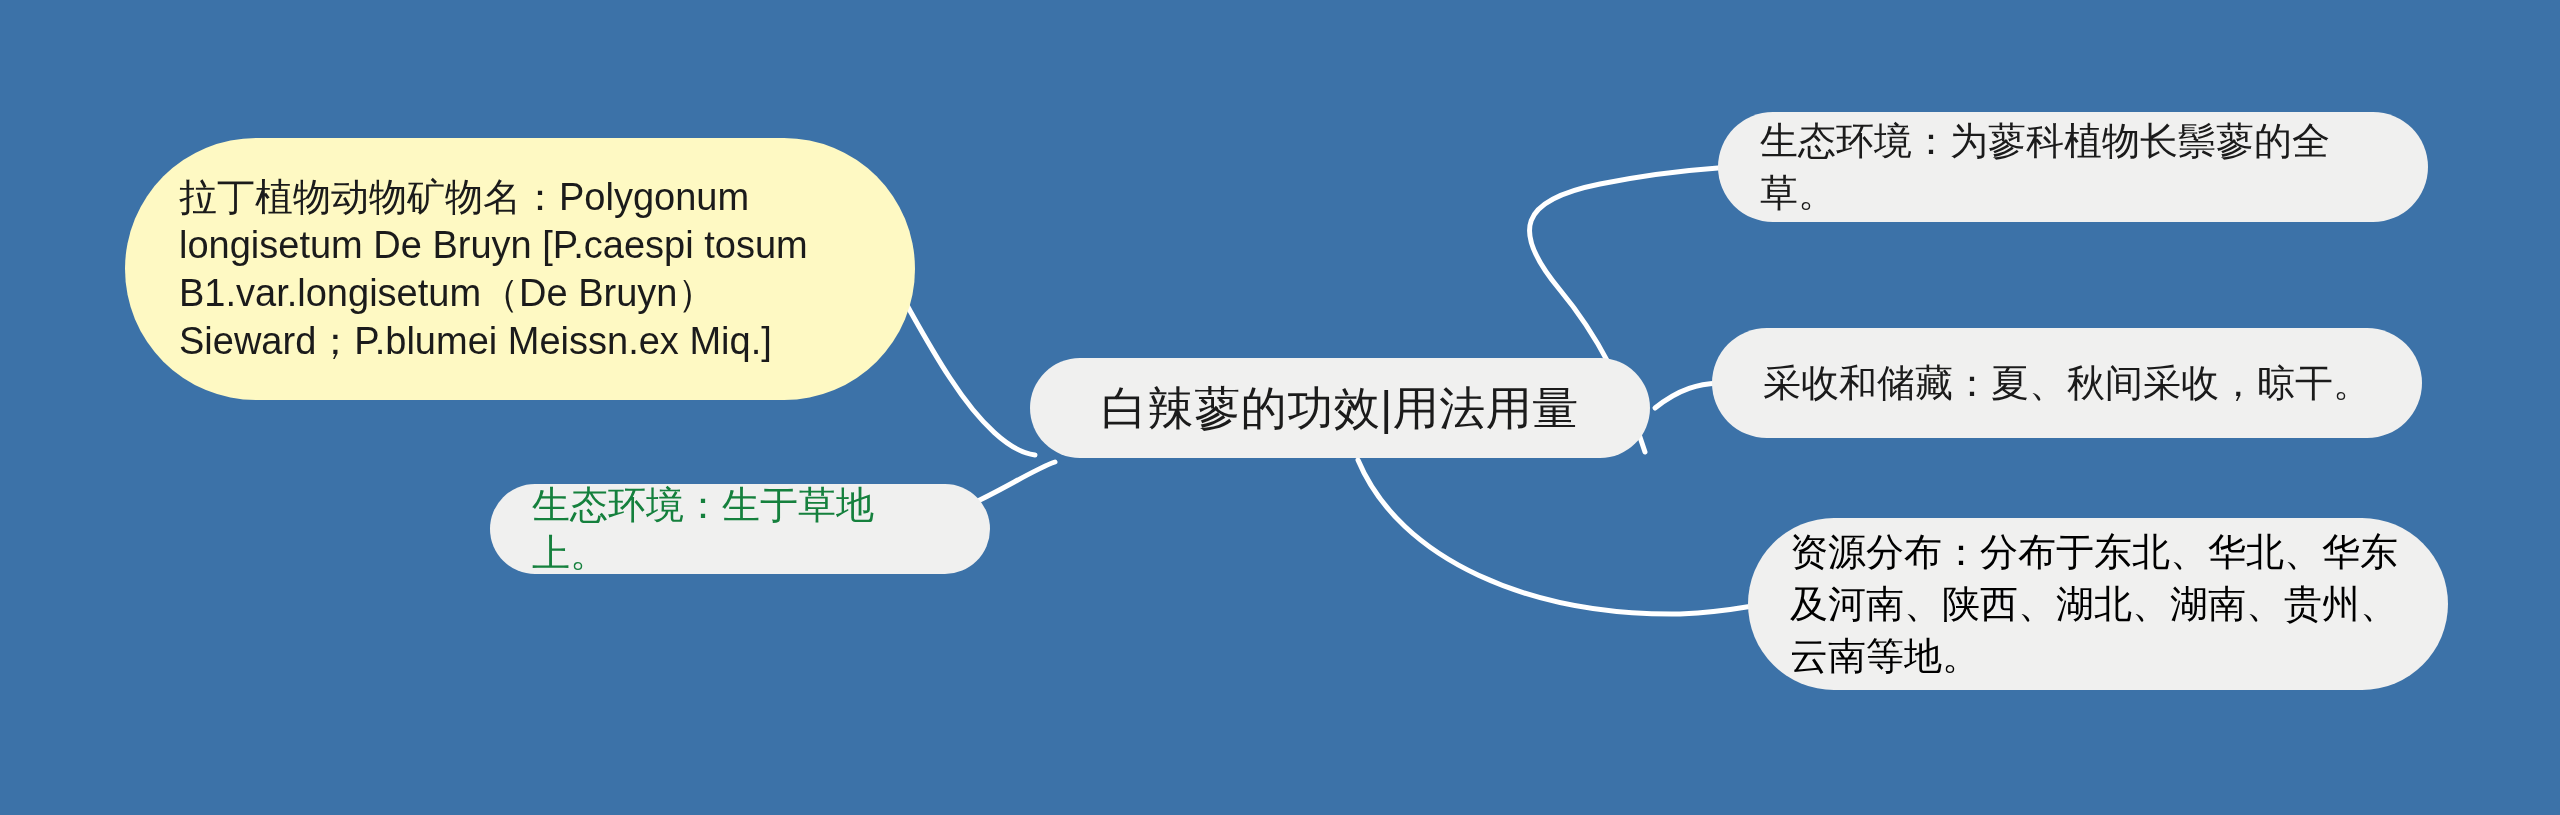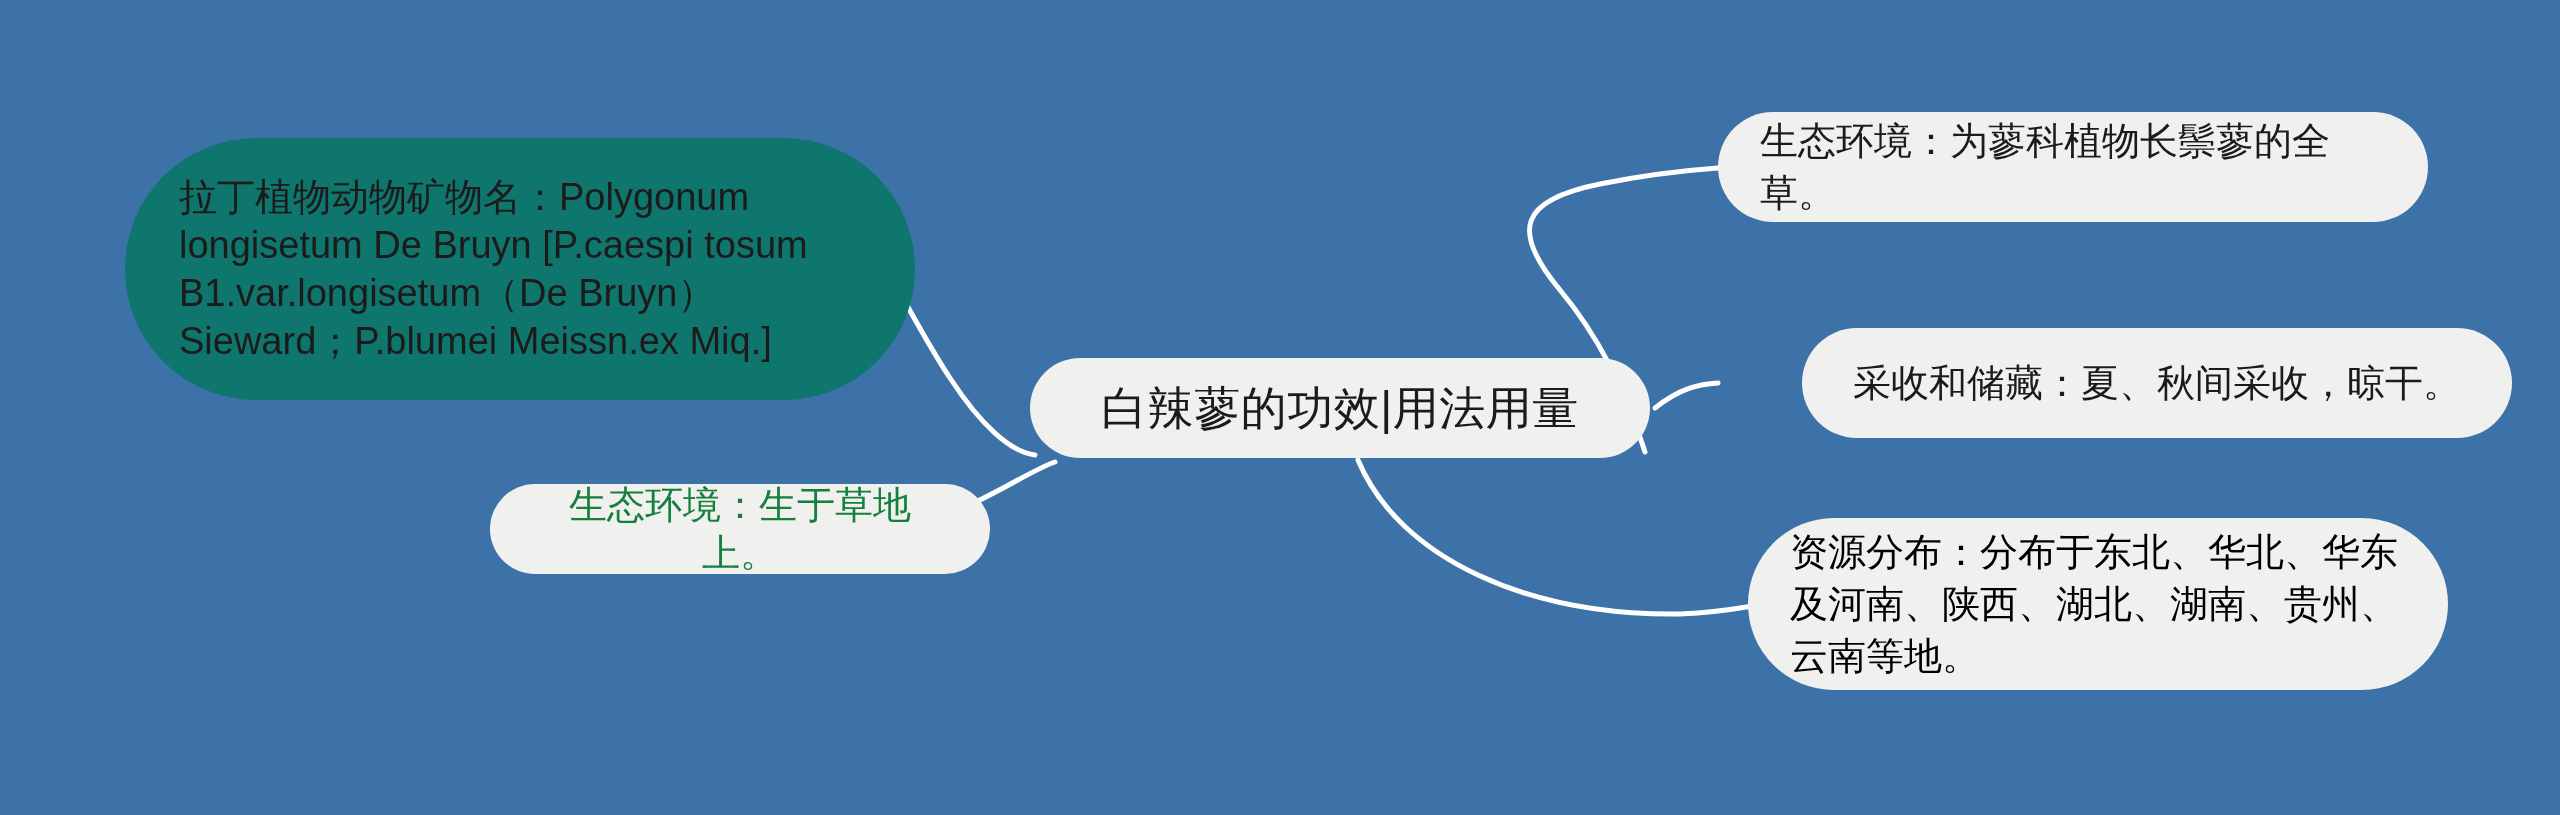--- a/index.html
+++ b/index.html
@@ -24,21 +24,20 @@
     pointer-events: none;
   }
   .node {
     position: absolute;
     box-sizing: border-box;
     background: #f0f0ef;
     color: #1b1b1b;
     display: flex;
     align-items: center;
     justify-content: center;
-    text-align: center;
     white-space: pre-line;
     overflow: hidden;
   }
   .node-central {
     left: 1030px;
     top: 358px;
     width: 620px;
     height: 100px;
     border-radius: 50px;
     font-size: 46px;
@@ -71,21 +70,21 @@
     top: 112px;
     width: 710px;
     height: 110px;
     border-radius: 55px;
     font-size: 38px;
     line-height: 52px;
     padding: 0 42px;
     text-align: left;
   }
   .node-harvest {
-    left: 1802px;
+    left: 1712px;
     top: 328px;
     width: 710px;
     height: 110px;
     border-radius: 55px;
     font-size: 38px;
     line-height: 52px;
     padding: 0 42px;
     text-align: left;
   }
   .node-distribution {
@@ -112,21 +111,21 @@
       <path d="M 1645 452 C 1635 420 1610 350 1560 290 C 1510 230 1520 200 1600 184 C 1650 174 1690 170 1718 168"></path>
       <path d="M 1655 408 C 1680 388 1700 384 1718 383"></path>
       <path d="M 1358 460 C 1400 560 1530 616 1680 614 C 1720 612 1740 608 1752 606"></path>
     </g>
   </svg>
 
   <div class="node node-central" style="background: rgb(240, 240, 239); color: rgb(27, 27, 27);">
     <span>白辣蓼的功效|用法用量</span>
   </div>
 
-  <div class="node node-latin" style="background: #0f766e; color: rgb(27, 27, 27);">
+  <div class="node node-latin" style="background: #fef9c3; color: rgb(27, 27, 27);">
     <span>拉丁植物动物矿物名：Polygonum longisetum De Bruyn [P.caespi tosum B1.var.longisetum（De Bruyn）Sieward；P.blumei Meissn.ex Miq.]</span>
   </div>
 
   <div class="node node-habitat" style="background: rgb(240, 240, 239); color: #15803d;">
     <span>生态环境：生于草地上。</span>
   </div>
 
   <div class="node node-source" style="background: rgb(240, 240, 239); color: rgb(27, 27, 27);">
     <span>生态环境：为蓼科植物长鬃蓼的全草。</span>
   </div>

